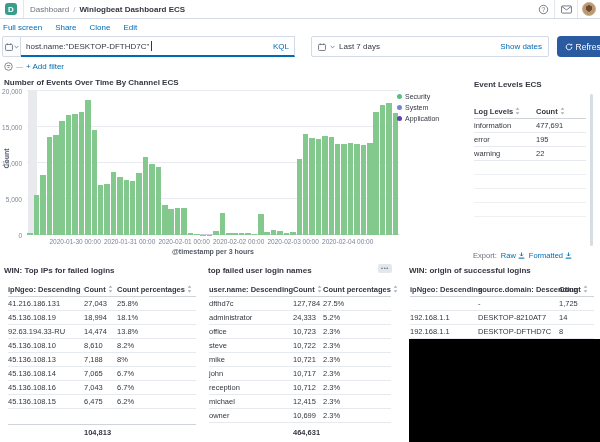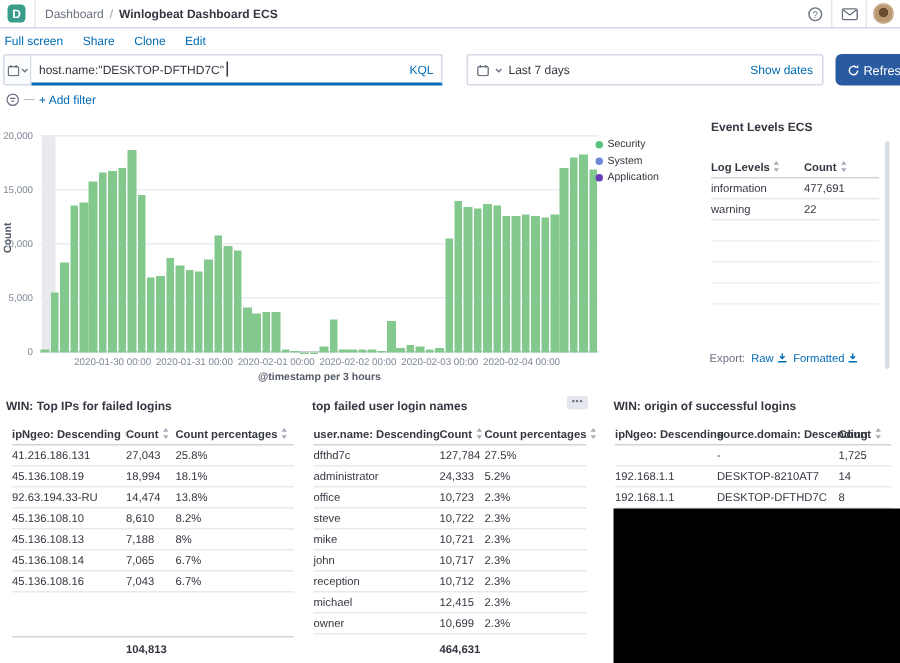--- a/index.html
+++ b/index.html
@@ -60,21 +60,21 @@
   .thead{font-weight:bold;height:14px;border-bottom-color:#cfd4db}
   .th{display:flex;align-items:center;gap:2px;overflow:visible}
   .th span{white-space:nowrap}
   .erow{height:13px;border-bottom:1px solid #eef0f4}
   .cols-events .trow{grid-template-columns:62px 1fr}
   .cols-ips .trow,.cols-ips.trow{grid-template-columns:76px 33px 1fr}
   .cols-users .trow,.cols-users.trow{grid-template-columns:84px 30px 1fr}
   .cols-origin .trow,.cols-origin.trow{grid-template-columns:68px 81px 1fr}
   #event-panel{position:absolute;left:470px;top:78px;width:130px;height:182px}
   #event-table{position:absolute;left:4px;top:26px;width:112px}
-  #export-row{position:absolute;right:28px;top:156px;display:flex;align-items:center;gap:4px;font-size:7.5px}
+  #export-row{position:absolute;right:28px;top:173px;display:flex;align-items:center;gap:4px;font-size:7.5px}
   .export-label{color:#69707d}
   .export-link{color:#006bb4;display:flex;align-items:center;gap:2px}
   .scrollbar{position:absolute;right:7px;top:16px;width:3px;height:152px;border-radius:2px;background:#d8dde4}
   .bt-panel{position:absolute;top:262px;width:200px;height:180px}
   .bt-table{position:absolute;top:20px}
   .total-row{position:absolute;display:grid;height:14px;align-items:center;font-size:7.5px;font-weight:bold}
   .total-row.with-line{border-top:1px solid #cfd4db}
   .opt-btn{position:absolute;right:8px;top:2px;width:14px;height:9px;border-radius:2px;background:#e4e8ee;
        color:#69707d;font-size:6px;line-height:8px;text-align:center;letter-spacing:.5px}
   #map{position:absolute;left:9px;top:77px;width:191px;height:103px;background:#000}
@@ -156,20 +156,21 @@
 <div class="addfilter-row">
   <svg width="9" height="9" viewBox="0 0 10 10">
       <circle cx="5" cy="5" r="4.2" fill="none" stroke="#69707d" stroke-width="0.9"></circle>
       <path d="M3 4h4M4 6h2" stroke="#69707d" stroke-width="0.9"></path>
     </svg>
   <span class="dash">—</span>
   <span class="blue-link">+ Add filter</span>
 </div>
 
 <div id="chart-panel">
+  <div class="panel-title" style="left:4px;top:6px">Number of Events Over Time By Channel ECS</div>
   <div class="y-title">Count</div>
   <div id="yticks">
       <div class="ytick" style="bottom: 0%;">0</div>
       <div class="ytick" style="bottom: 25%;">5,000</div>
       <div class="ytick" style="bottom: 50%;">10,000</div>
       <div class="ytick" style="bottom: 75%;">15,000</div>
       <div class="ytick" style="bottom: 100%;">20,000</div>
     </div>
   <div id="plot">
     <div>
@@ -283,20 +284,24 @@
             <path d="M3 0.5 L5.3 3.5 H0.7 Z" fill="#a6adb9"></path>
             <path d="M3 9.5 L0.7 6.5 H5.3 Z" fill="#a6adb9"></path>
           </svg>
         </div>
       </div>
       <div class="trow">
         <div class="td">information</div>
         <div class="td">477,691</div>
       </div>
       <div class="trow">
+        <div class="td">error</div>
+        <div class="td">195</div>
+      </div>
+      <div class="trow">
         <div class="td">warning</div>
         <div class="td">22</div>
       </div>
       <div class="erow"></div>
       <div class="erow"></div>
       <div class="erow"></div>
       <div class="erow"></div>
     </div>
   <div id="export-row">
     <span class="export-label">Export:</span>
@@ -372,20 +377,25 @@
       <div class="trow">
         <div class="td">45.136.108.14</div>
         <div class="td">7,065</div>
         <div class="td">6.7%</div>
       </div>
       <div class="trow">
         <div class="td">45.136.108.16</div>
         <div class="td">7,043</div>
         <div class="td">6.7%</div>
       </div>
+      <div class="trow">
+        <div class="td">45.136.108.15</div>
+        <div class="td">6,475</div>
+        <div class="td">6.2%</div>
+      </div>
     </div>
   <div class="total-row with-line cols-ips" style="left:8px;width:188px;top:162px;grid-template-columns:76px 33px 1fr">
     <div></div>
       <div>104,813</div>
       <div></div>
   </div>
 </div>
 
 <div class="bt-panel" style="left:200px">
   <div class="panel-title" style="left:8px;top:4px">top failed user login names</div>

